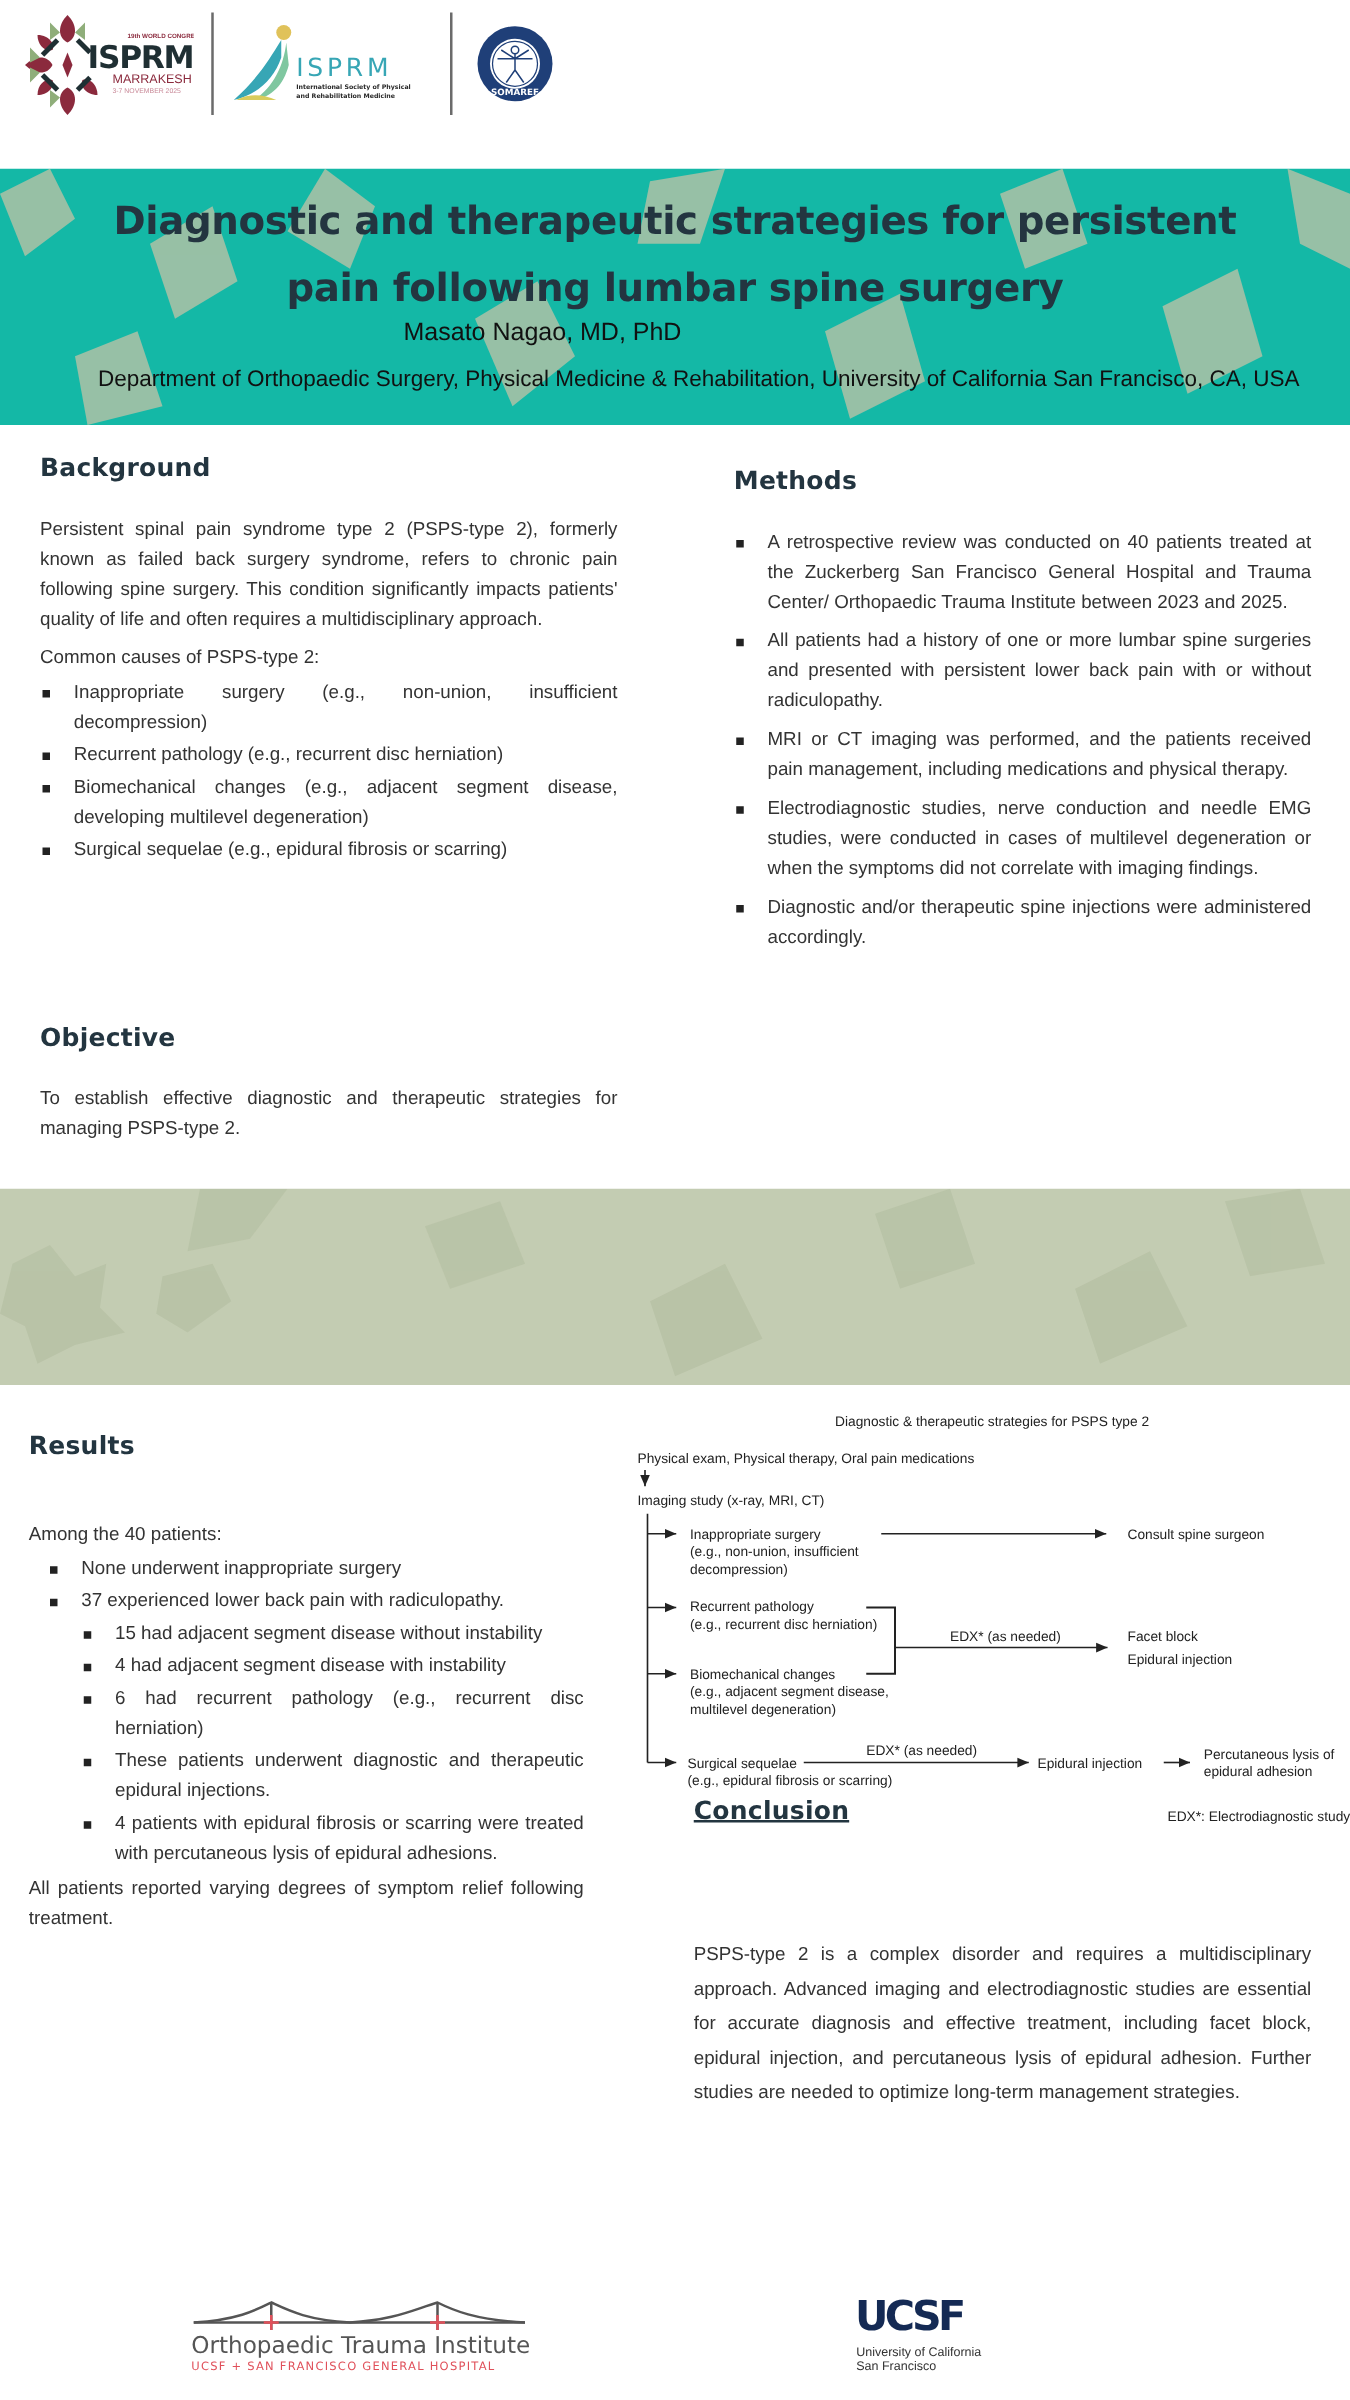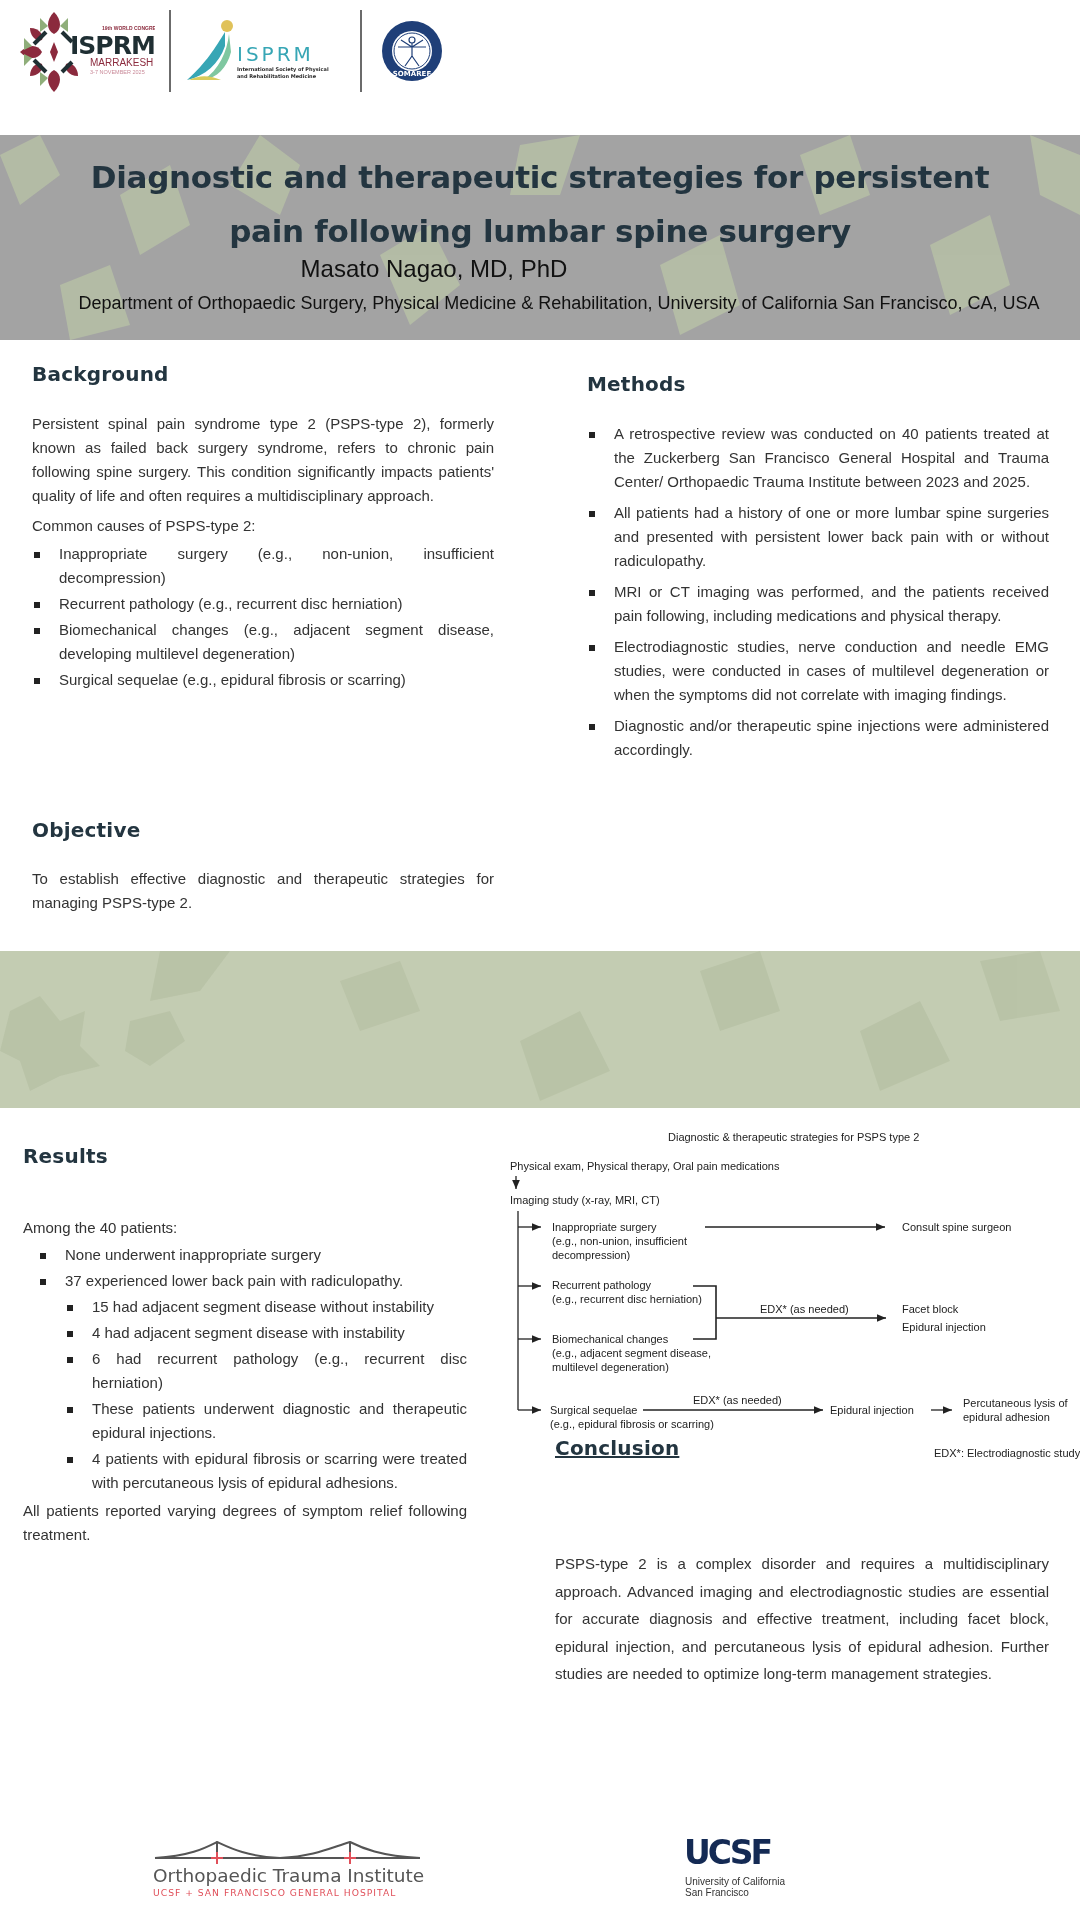--- a/index.html
+++ b/index.html
@@ -5,25 +5,25 @@
   * { box-sizing: border-box; margin: 0; padding: 0; }
   html, body { width: 1080px; height: 1920px; background: #ffffff; overflow: hidden; }
   body { position: relative; font-family: "DejaVu Sans", sans-serif; color: #2b2b2b; }
   .abs { position: absolute; }
 
   
   .logo-bar { left: 0; top: 0; width: 1080px; height: 110px; }
   .vsep { position: absolute; width: 2px; background: #6b6b6b; }
 
   
-  .banner { left: 0; top: 135px; width: 1080px; height: 205px; background: #a3a3a3; overflow: hidden; }
+  .banner { left: 0; top: 135px; width: 1080px; height: 205px; background: #14b8a6; overflow: hidden; }
   .band { left: 0; top: 951px; width: 1080px; height: 157px; background: #c3ccb2; overflow: hidden; }
   .pattern { position: absolute; left: 0; top: 0; width: 100%; height: 100%; }
   .title { position: absolute; left: 0; width: 1080px; text-align: center; font-family: "DejaVu Sans", sans-serif; font-weight: bold; font-size: 31px; line-height: 40px; color: #233540; letter-spacing: -0.3px; }
-  .author { position: absolute; left: 0; top: 120px; width: 868px; text-align: center; font-size: 24px; color: #111; font-family: "Liberation Sans", sans-serif; }
+  .author { position: absolute; left: 0; top: 120px; width: 868px; text-align: center; font-size: 20px; color: #111; font-family: "Liberation Sans", sans-serif; }
   .affil { position: absolute; left: 0; top: 158px; width: 1080px; text-align: center; font-size: 18px; color: #111; font-family: "Liberation Sans", sans-serif; padding-left: 38px; }
 
   
   .h2 { position: absolute; font-family: "DejaVu Sans", sans-serif; font-weight: bold; font-size: 20px; color: #233540; letter-spacing: 0.2px; }
   .para { position: absolute; font-family: "Liberation Sans", sans-serif; font-size: 15px; line-height: 24px; color: #333; text-align: justify; }
   .para p { margin-bottom: 6px; }
   ul.sq { list-style: none; }
   ul.sq li { position: relative; padding-left: 27px; margin-bottom: 7px; text-align: justify; }
   ul.sq li::before { content: ""; position: absolute; left: 2px; top: 10px; width: 6px; height: 6px; background: #222; }
   ul.sq.tight li { margin-bottom: 2px; }
@@ -131,21 +131,21 @@
 </div>
 
 <div class="h2" style="left:32px;top:818px;">Objective</div>
 <div class="para" style="left:32px;top:867px;width:462px;">To establish effective diagnostic and therapeutic strategies for managing PSPS-type 2.</div>
 
 <div class="h2" style="left:587px;top:372px;">Methods</div>
 <div class="para" style="left:587px;top:422px;width:462px;">
   <ul class="sq">
     <li>A retrospective review was conducted on 40 patients treated at the Zuckerberg San Francisco General Hospital and Trauma Center/ Orthopaedic Trauma Institute between 2023 and 2025.</li>
     <li>All patients had a history of one or more lumbar spine surgeries and presented with persistent lower back pain with or without radiculopathy.</li>
-    <li>MRI or CT imaging was performed, and the patients received pain following, including medications and physical therapy.</li>
+    <li>MRI or CT imaging was performed, and the patients received pain management, including medications and physical therapy.</li>
     <li>Electrodiagnostic studies, nerve conduction and needle EMG studies, were conducted in cases of multilevel degeneration or when the symptoms did not correlate with imaging findings.</li>
     <li>Diagnostic and/or therapeutic spine injections were administered accordingly.</li>
   </ul>
 </div>
 
 <div class="abs band">
   <svg class="pattern" viewBox="0 0 1080 157" preserveAspectRatio="none">
     <g fill="#b8c2a6" opacity="0.85">
       <polygon points="10,60 40,45 60,70 85,60 80,95 100,115 60,125 30,140 20,110 0,100"></polygon>
       <polygon points="130,70 170,60 185,90 150,115 125,100"></polygon>

